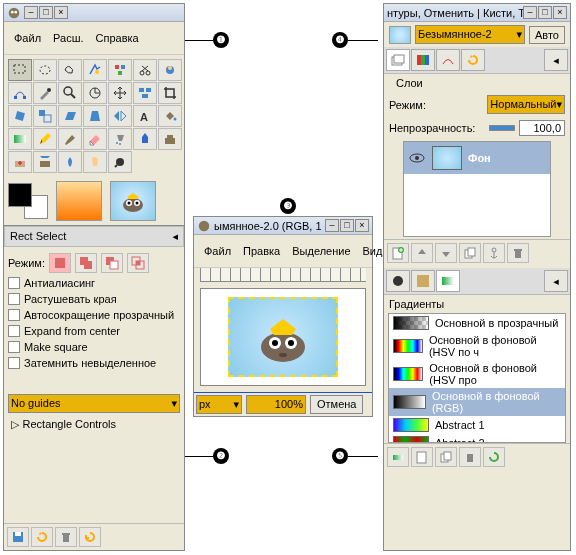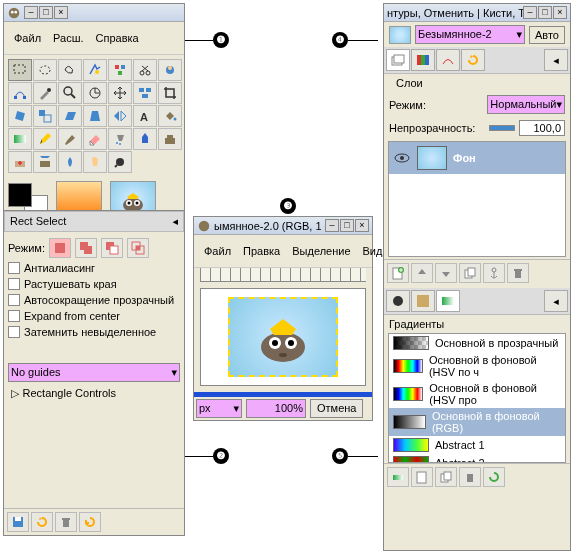--- a/index.html
+++ b/index.html
@@ -18,40 +18,40 @@
 .colorbox { display: flex; padding: 4px; gap: 8px; align-items: center; }
 .fgbg { position: relative; width: 40px; height: 36px; }
 .fgsw { position: absolute; top: 0; left: 0; width: 24px; height: 24px; background: #000; border: 1px solid #888; }
 .bgsw { position: absolute; bottom: 0; right: 0; width: 24px; height: 24px; background: #fff; border: 1px solid #888; }
 .preview { width: 46px; height: 40px; border: 1px solid #999; background: linear-gradient(#fd9,#f70); }
 .preview.wilber { background: radial-gradient(circle, #c8e8ff 20%, #8ccce8 100%); display:flex; align-items:center; justify-content:center; }
 .section-title { background: #ddd; padding: 3px 5px; display: flex; justify-content: space-between; border: 1px solid #bbb; }
 .opts { padding: 4px; }
 .optrow { display: flex; align-items: center; padding: 2px 0; gap: 4px; }
 .cb { width: 12px; height: 12px; border: 1px solid #888; background: #fff; }
-.select { width: 100%; border: 1px solid #888; background: #f0abfc; padding: 2px; display: flex; justify-content: space-between; }
+.select { width: 100%; border: 1px solid #888; background: #eab308; padding: 2px; display: flex; justify-content: space-between; }
 .expand { padding: 3px; }
 .btnbar { display: flex; gap: 2px; padding: 3px; border-top: 1px solid #bbb; }
 .smbtn { width: 22px; height: 20px; border: 1px solid #bbb; background: #e8e8e0; display:flex; align-items:center; justify-content:center; }
 .tabrow { display: flex; padding: 2px; gap: 1px; background: #ddd; border-bottom:1px solid #bbb;}
 .tab { width: 24px; height: 22px; border: 1px solid #aaa; background: #e8e8e0; display:flex;align-items:center;justify-content:center;}
 .tab.active { background: #fff; }
 .fieldrow { display: flex; align-items: center; padding: 3px 5px; gap: 4px; }
 .fieldlabel { width: 96px; }
 .spinbox { width: 46px; border: 1px solid #888; background: #fff; padding: 1px 3px; text-align: right; }
 .layer { display: flex; align-items: center; padding: 4px; gap: 6px; background: #9fb6d4; }
 .eye { width: 18px; height: 16px; }
 .layerthumb { width: 30px; height: 24px; border: 1px solid #666; background: radial-gradient(circle,#c8e8ff,#8ccce8); }
 .gradlist { background: #fff; max-height: 130px; overflow: hidden; }
 .graditem { display: flex; align-items: center; padding: 2px 4px; gap: 6px; }
 .graditem.sel { background: #9fb6d4; color:#fff; }
 .gradswatch { width: 36px; height: 14px; border: 1px solid #666; }
 .canvas { background: #fff; margin: 6px; border: 1px solid #888; height: 98px; display:flex; align-items:center; justify-content:center; position:relative;}
 .sel-border { border: 2px dashed #fd0; width: 110px; height: 80px; background: radial-gradient(circle,#c8e8ff,#8ccce8); display:flex;align-items:center;justify-content:center;}
-.statusbar { display: flex; padding: 2px; border-top: 5px solid #1d4ed8; gap: 4px; }
+.statusbar { display: flex; padding: 2px; border-top: 1px solid #1d4ed8; gap: 4px; }
 .callout { position: absolute; display: flex; align-items: center; }
 .callout .dot { width: 16px; height: 16px; border-radius: 50%; background: #000; color: #fff; text-align: center; line-height: 16px; font-size: 10px; font-weight: bold; }
 .callout .line { height: 1px; background: #000; }
 .ruler-h { height: 14px; background: #f4f4e8; border-bottom:1px solid #888; margin:0 6px; background-image: repeating-linear-gradient(90deg,#888 0,#888 1px,transparent 1px,transparent 10px);}
 </style>
 </head>
 <body>
 
 <div class="callout" style="left:183px;top:32px;">
     <div class="line" style="width:30px;"></div>
@@ -301,21 +301,21 @@
           <circle cx="12" cy="16" r="3" fill="#fff"></circle>
           <circle cx="20" cy="16" r="3" fill="#fff"></circle>
           <circle cx="12" cy="16" r="1.5" fill="#000"></circle>
           <circle cx="20" cy="16" r="1.5" fill="#000"></circle>
           <path d="M10 10 L16 6 L22 10 L20 12 L12 12 Z" fill="#fc0"></path>
         </svg>
     </div>
   </div>
 </div>
 
-<div class="window" style="left:3px;top:210px;width:182px;height:326px;">
+<div class="window" style="left:3px;top:225px;width:182px;height:326px;">
   <div class="section-title">
     <span>Rect Select</span>
     <span>◂</span>
   </div>
   <div class="opts">
     <div class="optrow">
       <span>Режим:</span>
       <div class="smbtn" style="background:#fbb">
           <svg width="14" height="14" viewBox="0 0 14 14">
             <rect x="2" y="2" width="10" height="10" fill="#d66"></rect>
@@ -352,20 +352,24 @@
     <div class="optrow">
         <div class="cb"></div>
         <span>Автосокращение прозрачный</span>
       </div>
     <div class="optrow">
         <div class="cb"></div>
         <span>Expand from center</span>
       </div>
     <div class="optrow">
         <div class="cb"></div>
+        <span>Make square</span>
+      </div>
+    <div class="optrow">
+        <div class="cb"></div>
         <span>Затемнить невыделенное</span>
       </div>
     <div class="optrow" style="margin-top:21px;">
         <div class="select">
           <span>No guides</span>
           <span>▾</span>
         </div>
       </div>
     <div class="expand">▷ <span>Rectangle Controls</span></div>
   </div>
@@ -496,21 +500,21 @@
         <span>▾</span>
       </div>
   </div>
   <div class="fieldrow">
     <span class="fieldlabel">Непрозрачность:</span>
     <div style="flex:1;height:6px;background:#ccc;border:1px solid #888;">
         <div style="width:100%;height:100%;background:#48c;"></div>
       </div>
     <div class="spinbox">100,0</div>
   </div>
-  <div style="background:#fff;border:1px solid #999;margin:2px 4px;height:116px;">
+  <div style="background:#fff;border:1px solid #999;margin:2px 19px;height:96px;">
     <div class="layer">
       <svg class="eye" viewBox="0 0 18 16">
           <ellipse cx="9" cy="8" rx="7" ry="4" fill="none" stroke="#333"></ellipse>
           <circle cx="9" cy="8" r="2" fill="#333"></circle>
         </svg>
       <div class="layerthumb"></div>
       <span style="color:#fff;font-weight:bold;">Фон</span>
     </div>
   </div>
   <div class="btnbar">

